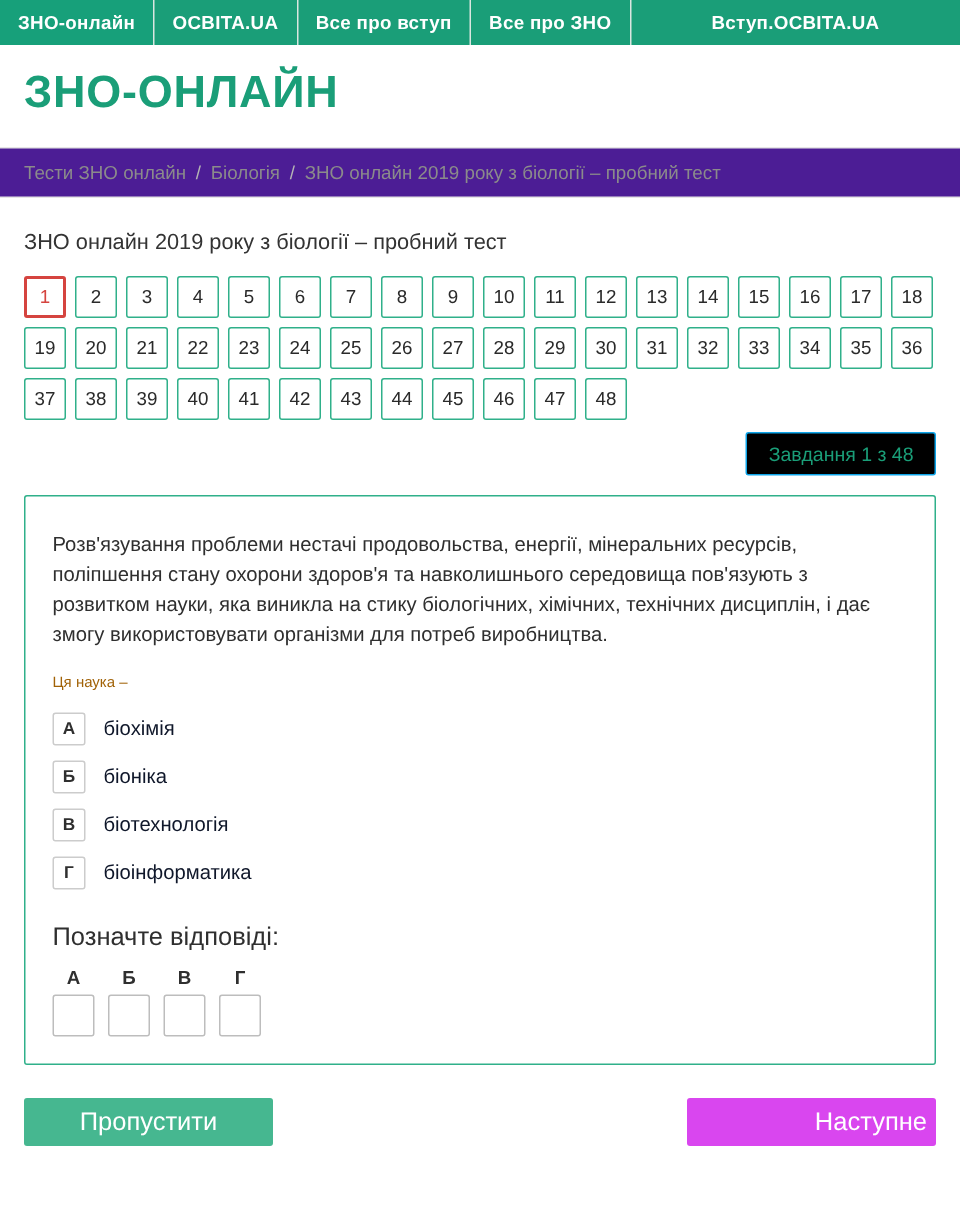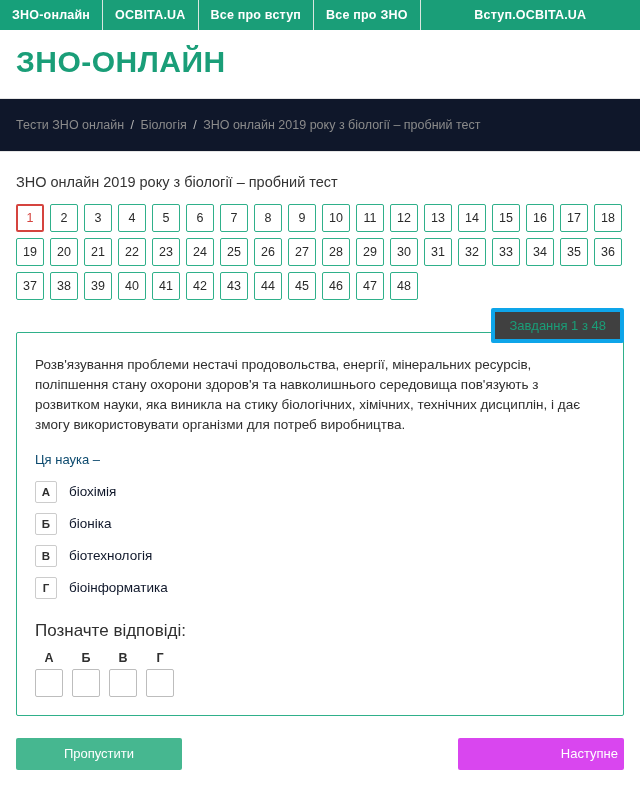--- a/index.html
+++ b/index.html
@@ -46,22 +46,22 @@
     line-height: 1.05;
   }
   .site-sub {
     font-size: 14.5px;
     color: #4a4a4a;
     margin: 0;
   }
 
   
   .crumbs {
-    background: #0f172a;
-    padding: 19px 16px;
+    background: #4c1d95;
+    padding: 9px 16px;
     font-size: 12.5px;
     color: #8b8b8b;
     border-top: 1px solid #e6e6e6;
     border-bottom: 1px solid #e6e6e6;
     white-space: nowrap;
     overflow: hidden;
   }
   .crumbs .sep { color: #b5b5b5; padding: 0 3px; }
 
   
@@ -94,43 +94,43 @@
     color: #d5443f;
     font-weight: normal;
   }
 
   
   .card-wrap { padding: 18px 16px 0 16px; position: relative; }
   .badge {
     position: absolute;
     right: 16px;
     top: 8px;
-    border: 4px solid #0ea5e9;
-    background: #404040;
+    border: 1px solid #0ea5e9;
+    background: #000000;
     color: #1a9e78;
     font-size: 13px;
     padding: 6px 14px;
     border-radius: 2px;
     z-index: 3;
   }
   .card {
     border: 1px solid #2fb08a;
     border-radius: 2px;
     padding: 22px 18px 18px 18px;
-    margin-top: 14px;
+    margin-top: 32px;
   }
   .q-text {
     font-size: 13.5px;
     line-height: 1.5;
     color: #2f2f2f;
     margin: 0 0 16px 0;
   }
   .q-lead {
-    font-size: 13px;
-    color: #0c4a6e;
+    font-size: 10px;
+    color: #a16207;
     margin: 0 0 14px 0;
   }
   .options { margin: 0 0 22px 0; }
   .option {
     display: flex;
     align-items: center;
     gap: 12px;
     margin-bottom: 10px;
   }
   .opt-letter {
@@ -176,21 +176,21 @@
   
   .footer {
     display: flex;
     justify-content: space-between;
     padding: 22px 16px 18px 16px;
   }
   .btn {
     border: none;
     border-radius: 2px;
     color: #ffffff;
-    font-size: 13px;
+    font-size: 17px;
     width: 166px;
     height: 32px;
     cursor: pointer;
     font-family: "Liberation Sans", sans-serif;
   }
   .btn-skip { background: #46b790; }
   .btn-next { background: #d946ef; text-align: right; }
 </style>
 </head>
 <body>

